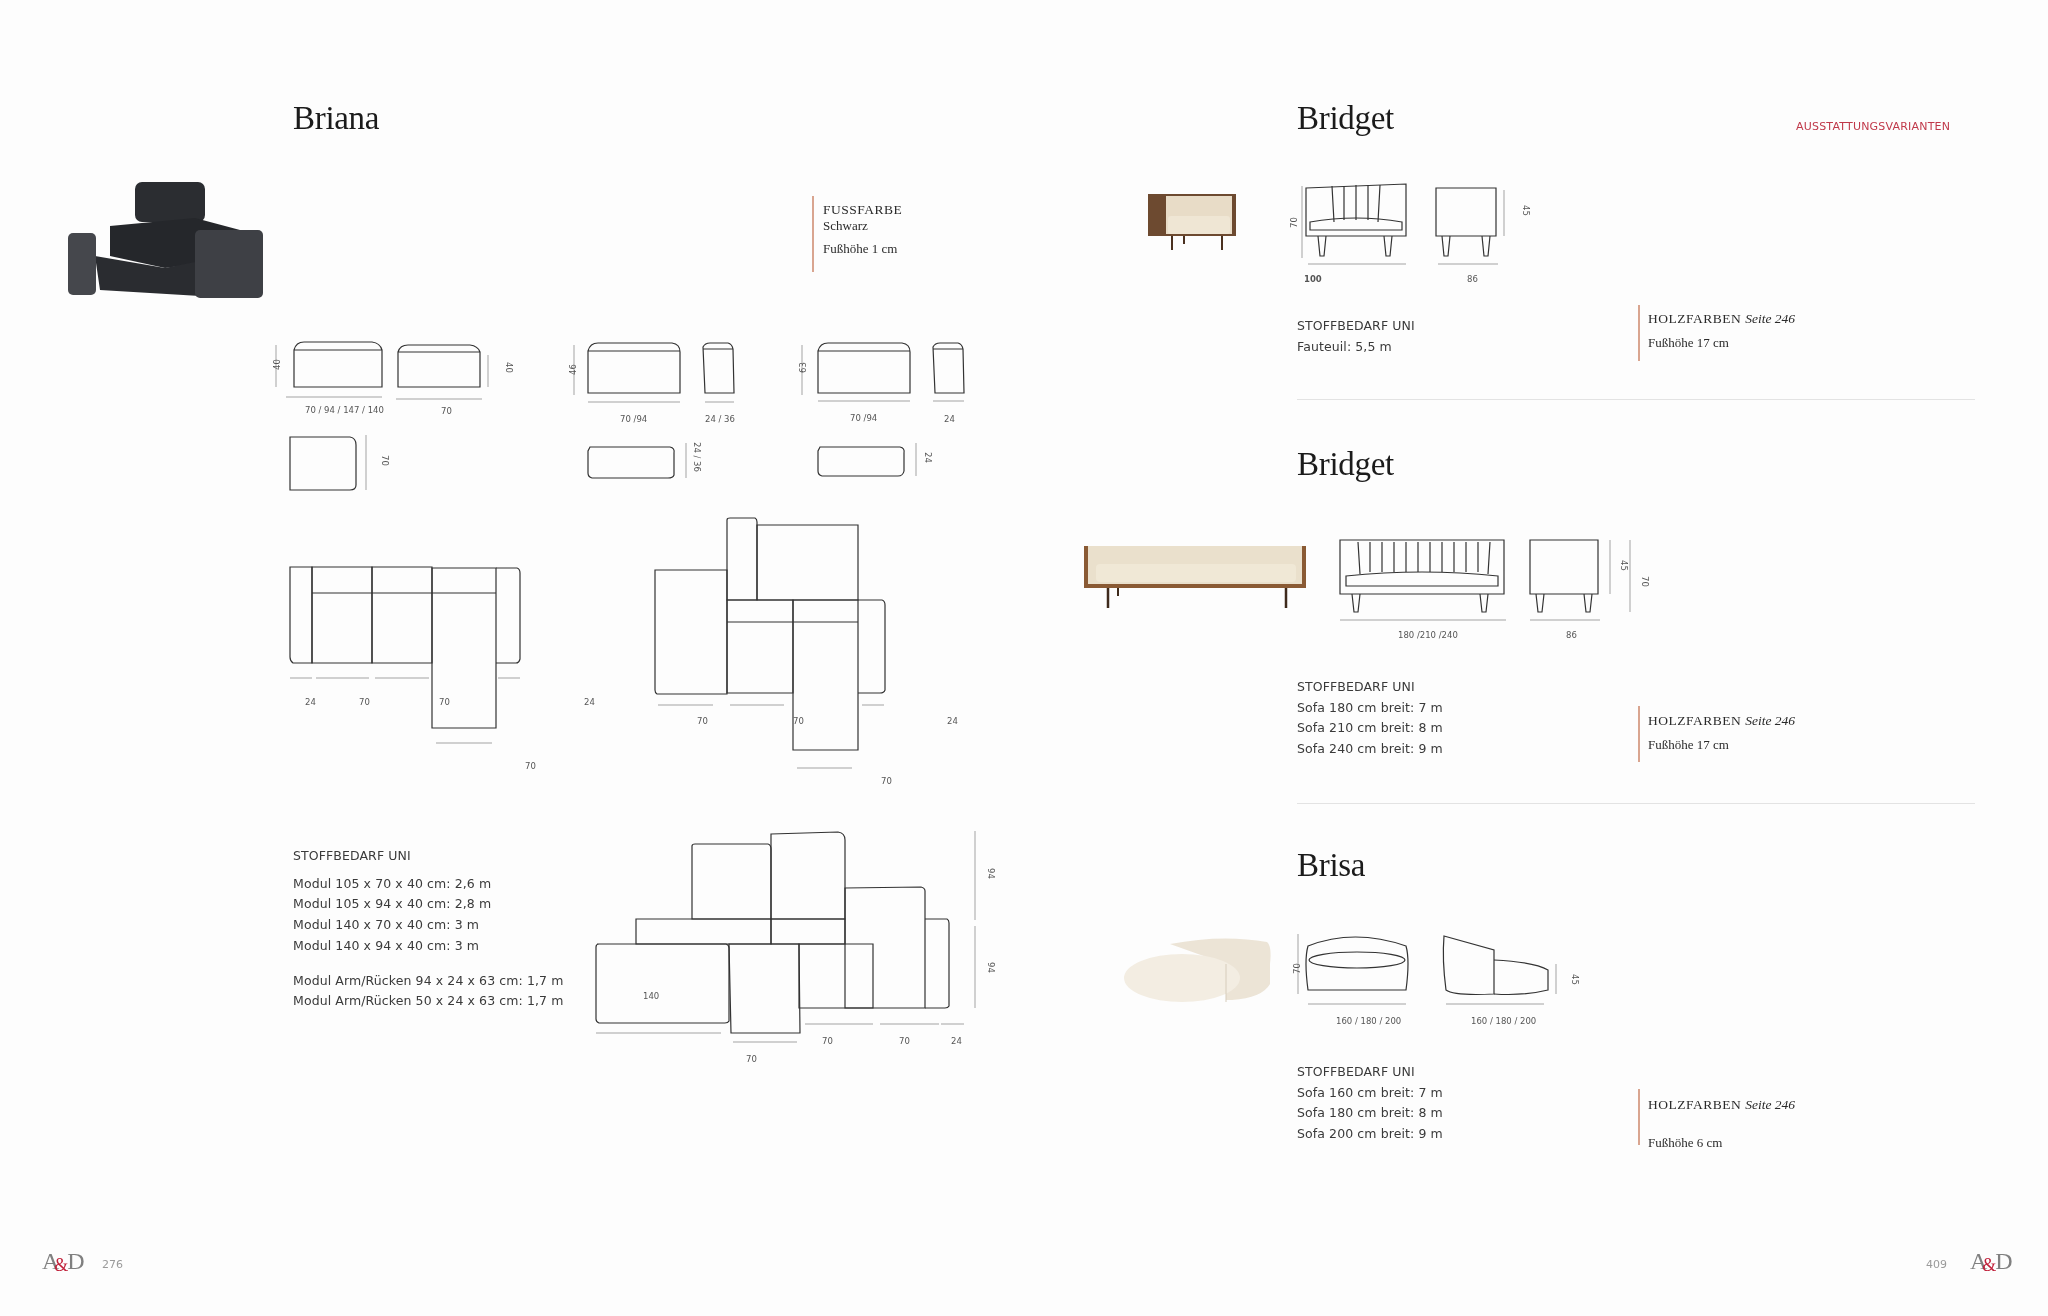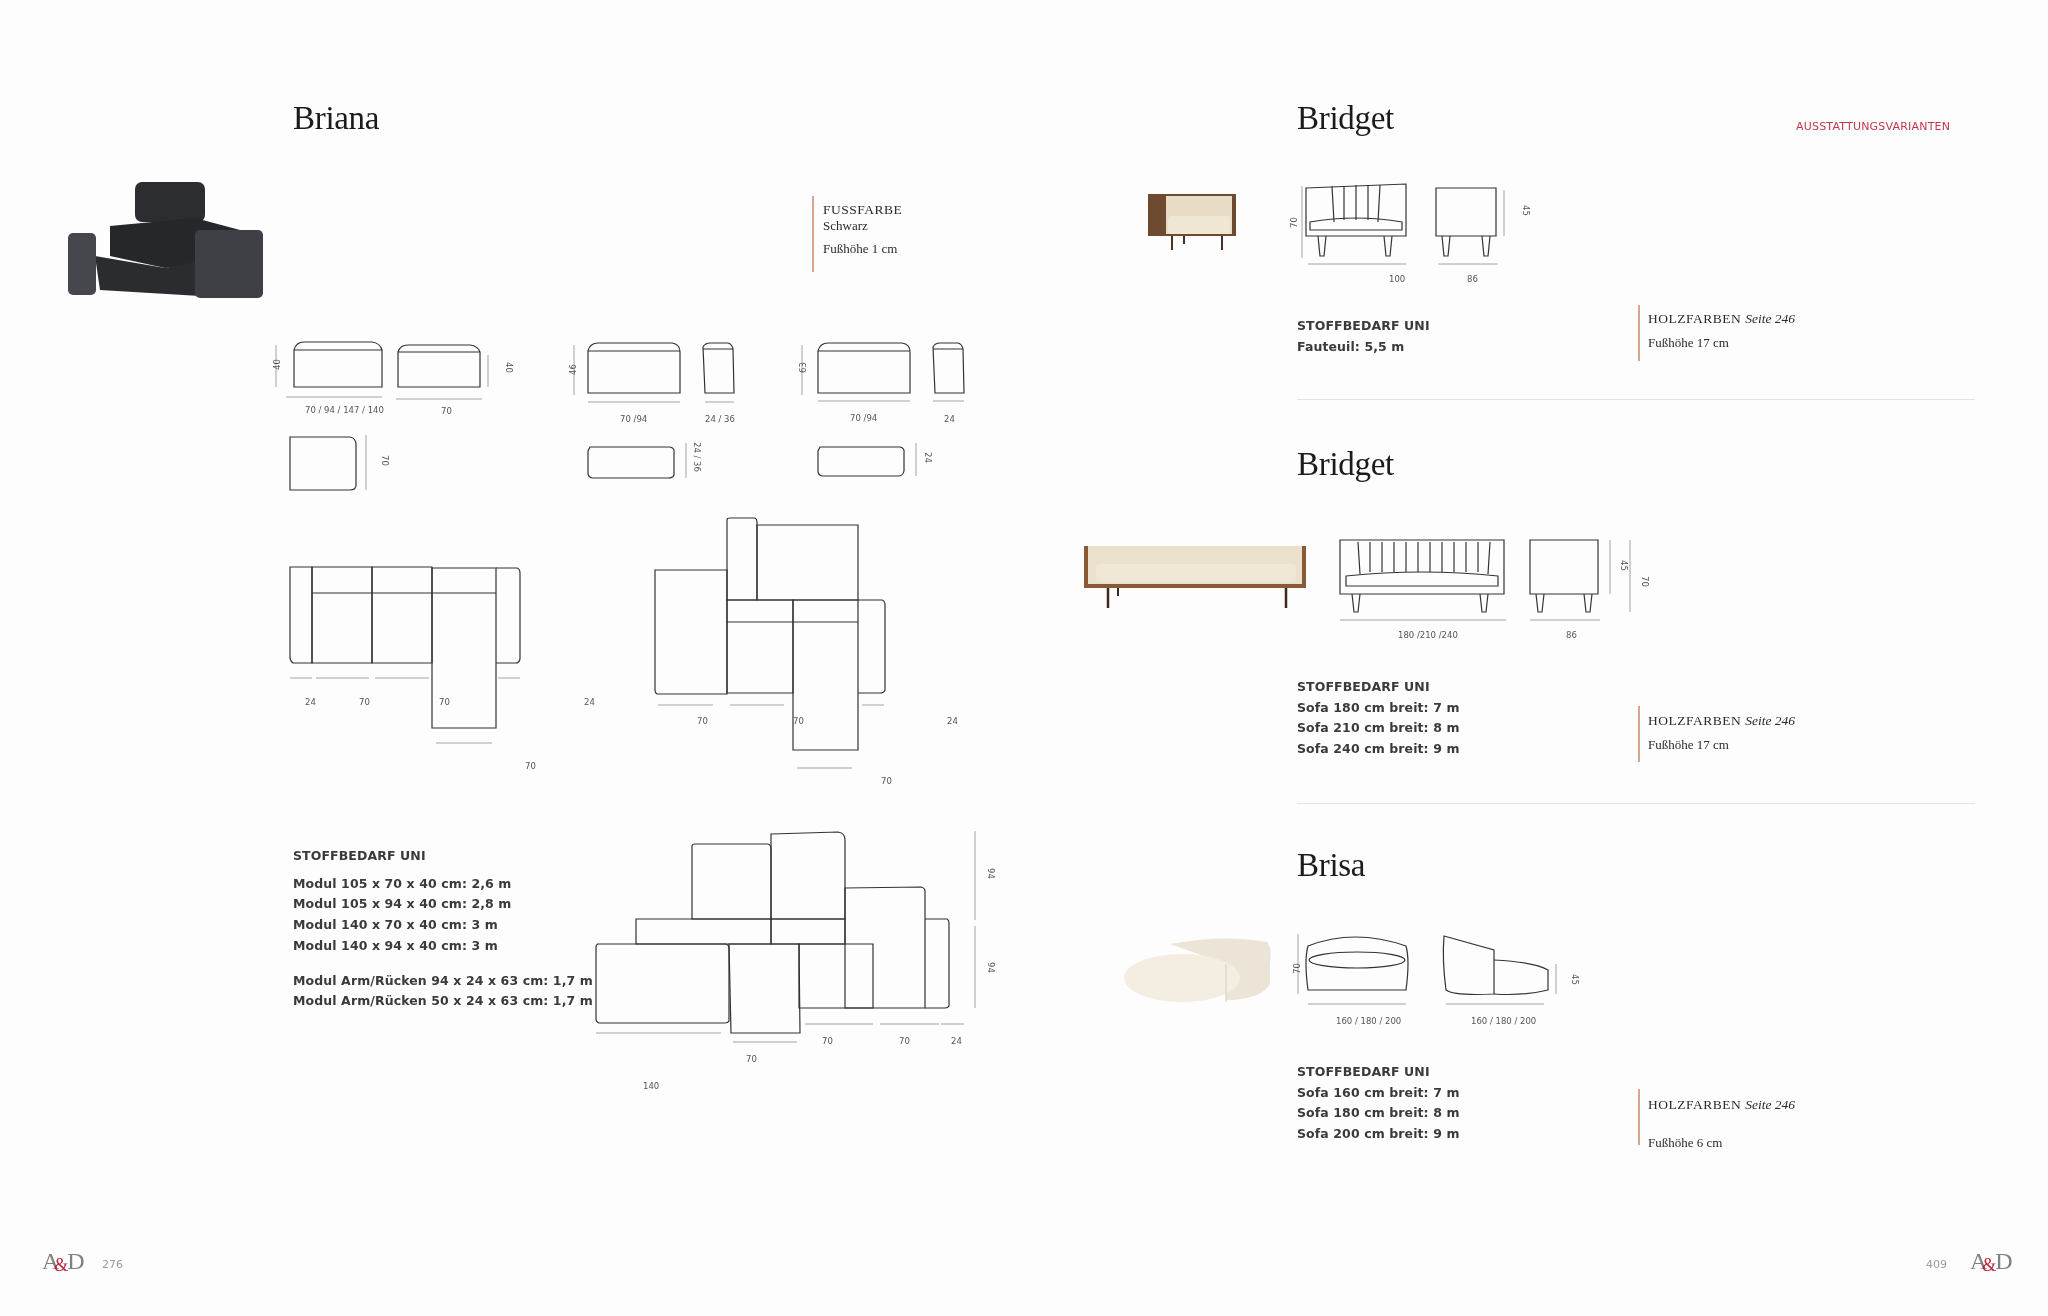--- a/index.html
+++ b/index.html
@@ -1,20 +1,20 @@
 <!DOCTYPE html>
 <html><head>
 <meta charset="utf-8">
 <style>
   * { box-sizing: border-box; margin: 0; padding: 0; }
   html, body { width: 2048px; height: 1316px; background: #fdfdfd; overflow: hidden; }
   body { position: relative; font-family: "Liberation Sans", sans-serif; color: #2a2a2a; }
   .abs { position: absolute; }
   .title { font-family: "Liberation Serif", serif; font-size: 33px; color: #1b1b1b; letter-spacing: -0.3px; }
-  .body-txt { font-family: "DejaVu Sans", sans-serif; font-size: 12.5px; color: #3a3a3a; line-height: 20.7px; letter-spacing: 0.1px; font-weight: bold; }
+  .body-txt { font-family: "DejaVu Sans", sans-serif; font-size: 12.5px; color: #3a3a3a; line-height: 20.7px; letter-spacing: 0.1px; }
   .label-upper { font-family: "DejaVu Sans", sans-serif; font-size: 12.5px; color: #3a3a3a; }
   .accent-bar { position: absolute; width: 1.5px; background: #d9a590; }
   .spec-head { font-family: "Liberation Serif", serif; font-size: 13.5px; color: #2a2a2a; letter-spacing: 0.5px; }
   .spec-head i { font-style: italic; letter-spacing: 0; }
   .spec-line { font-family: "Liberation Serif", serif; font-size: 13px; color: #2a2a2a; }
   .dim { font-family: "DejaVu Sans", sans-serif; font-size: 8.5px; color: #555; position: absolute; white-space: nowrap; }
   .dim-v { transform: rotate(90deg); transform-origin: left top; }
   .dim-vl { transform: rotate(-90deg); transform-origin: left top; }
   .divider { position: absolute; height: 1px; background: #e3e3e3; }
   .red-tag { font-family: "DejaVu Sans", sans-serif; font-size: 11px; color: #c0394a; letter-spacing: 0.2px; }
@@ -153,21 +153,21 @@
   <path class="o" d="M146 118 L216 118 L217 207 L148 207 Z"></path>
   <path class="o" d="M216 118 L290 118 L290 182 L216 182 Z"></path>
   <line class="d" x1="13" y1="207" x2="138" y2="207"></line>
   <line class="d" x1="150" y1="216" x2="214" y2="216"></line>
   <line class="d" x1="222" y1="198" x2="290" y2="198"></line>
   <line class="d" x1="297" y1="198" x2="356" y2="198"></line>
   <line class="d" x1="358" y1="198" x2="381" y2="198"></line>
   <line class="d" x1="392" y1="5" x2="392" y2="94"></line>
   <line class="d" x1="392" y1="100" x2="392" y2="182"></line>
 </svg>
-<div class="dim" style="left:643px;top:1081px;">140</div>
+<div class="dim" style="left:643px;top:991px;">140</div>
 <div class="dim" style="left:746px;top:1054px;">70</div>
 <div class="dim" style="left:822px;top:1036px;">70</div>
 <div class="dim" style="left:899px;top:1036px;">70</div>
 <div class="dim" style="left:951px;top:1036px;">24</div>
 <div class="dim dim-v" style="left:996px;top:868px;">94</div>
 <div class="dim dim-v" style="left:996px;top:962px;">94</div>
 
 <div class="abs logo" style="left:42px;top:1248px;"><span>A</span><span class="amp">&amp;</span><span>D</span></div>
 <div class="abs pg" style="left:102px;top:1258px;">276</div>
 
@@ -186,21 +186,21 @@
   <line class="d" x1="6" y1="6" x2="6" y2="78"></line>
   <path class="o" d="M10 8 L110 4 L110 56 L10 56 Z M14 42 Q60 34 106 42 L106 50 L14 50 Z"></path>
   <path class="o" d="M36 6 L38 42 M48 6 L48 40 M60 5 L60 40 M72 5 L72 40 M84 5 L82 42"></path>
   <path class="o" d="M22 56 L24 76 L28 76 L30 56 M88 56 L90 76 L94 76 L96 56"></path>
   <line class="d" x1="12" y1="84" x2="110" y2="84"></line>
   <path class="o" d="M140 8 L200 8 L200 56 L140 56 Z M146 56 L148 76 L152 76 L154 56 M186 56 L188 76 L192 76 L194 56"></path>
   <line class="d" x1="142" y1="84" x2="202" y2="84"></line>
   <line class="d" x1="208" y1="10" x2="208" y2="56"></line>
 </svg>
 <div class="dim dim-vl" style="left:1289px;top:228px;">70</div>
-<div class="dim" style="left:1389px;top:274px;">100</div>
+<div class="dim" style="left:1304px;top:274px;font-weight:bold;">100</div>
 <div class="dim" style="left:1467px;top:274px;">86</div>
 <div class="dim dim-v" style="left:1531px;top:205px;">45</div>
 
 <div class="abs body-txt" style="left:1297px;top:316px;">
   <div class="label-upper">STOFFBEDARF UNI</div>
   <div>Fauteuil: 5,5 m</div>
 </div>
 <div class="accent-bar" style="left:1638px;top:305px;height:56px;"></div>
 <div class="abs" style="left:1648px;top:311px;">
   <div class="spec-head"><span>HOLZFARBEN</span> <i>Seite 246</i></div>

